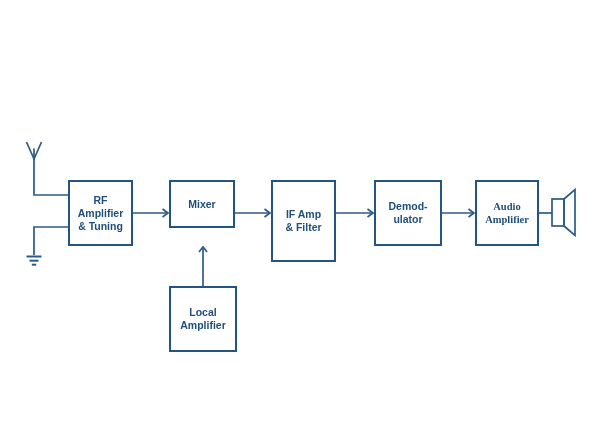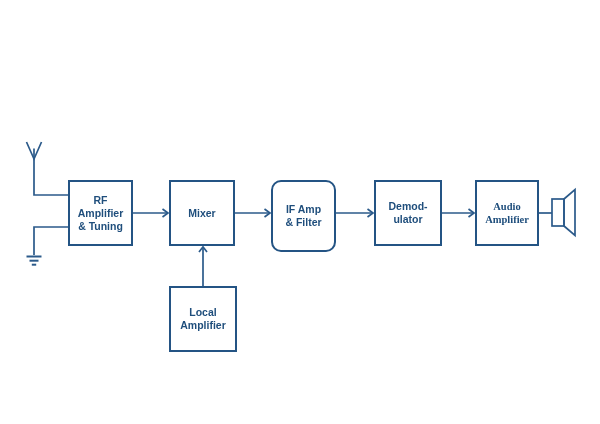--- a/index.html
+++ b/index.html
@@ -27,22 +27,22 @@
     justify-content: center;
     text-align: center;
     color: #1f4e7c;
     font-weight: bold;
     font-size: 10.5px;
     line-height: 13px;
     white-space: pre-line;
     z-index: 2;
   }
   .blk-rf     { left: 68px;  top: 168px; width: 65px; height: 66px; }
-  .blk-mixer  { left: 169px; top: 168px; width: 66px; height: 66px; }
-  .blk-if     { left: 271px; top: 168px; width: 65px; height: 72px; border-radius: 10px; }
+  .blk-mixer  { left: 169px; top: 168px; width: 66px; height: 48px; }
+  .blk-if     { left: 271px; top: 168px; width: 65px; height: 82px; }
   .blk-demod  { left: 374px; top: 168px; width: 68px; height: 66px; }
   .blk-audio  { left: 475px; top: 168px; width: 64px; height: 66px; font-family: Liberation Serif, serif; }
   .blk-lo     { left: 169px; top: 274px; width: 68px; height: 66px; }
 </style>
 </head>
 <body>
 
 <div class="stage">
 
   <svg class="wires" viewBox="0 0 600 424" xmlns="http://www.w3.org/2000/svg" fill="none" stroke="#2b5a8a" stroke-width="1.7">

